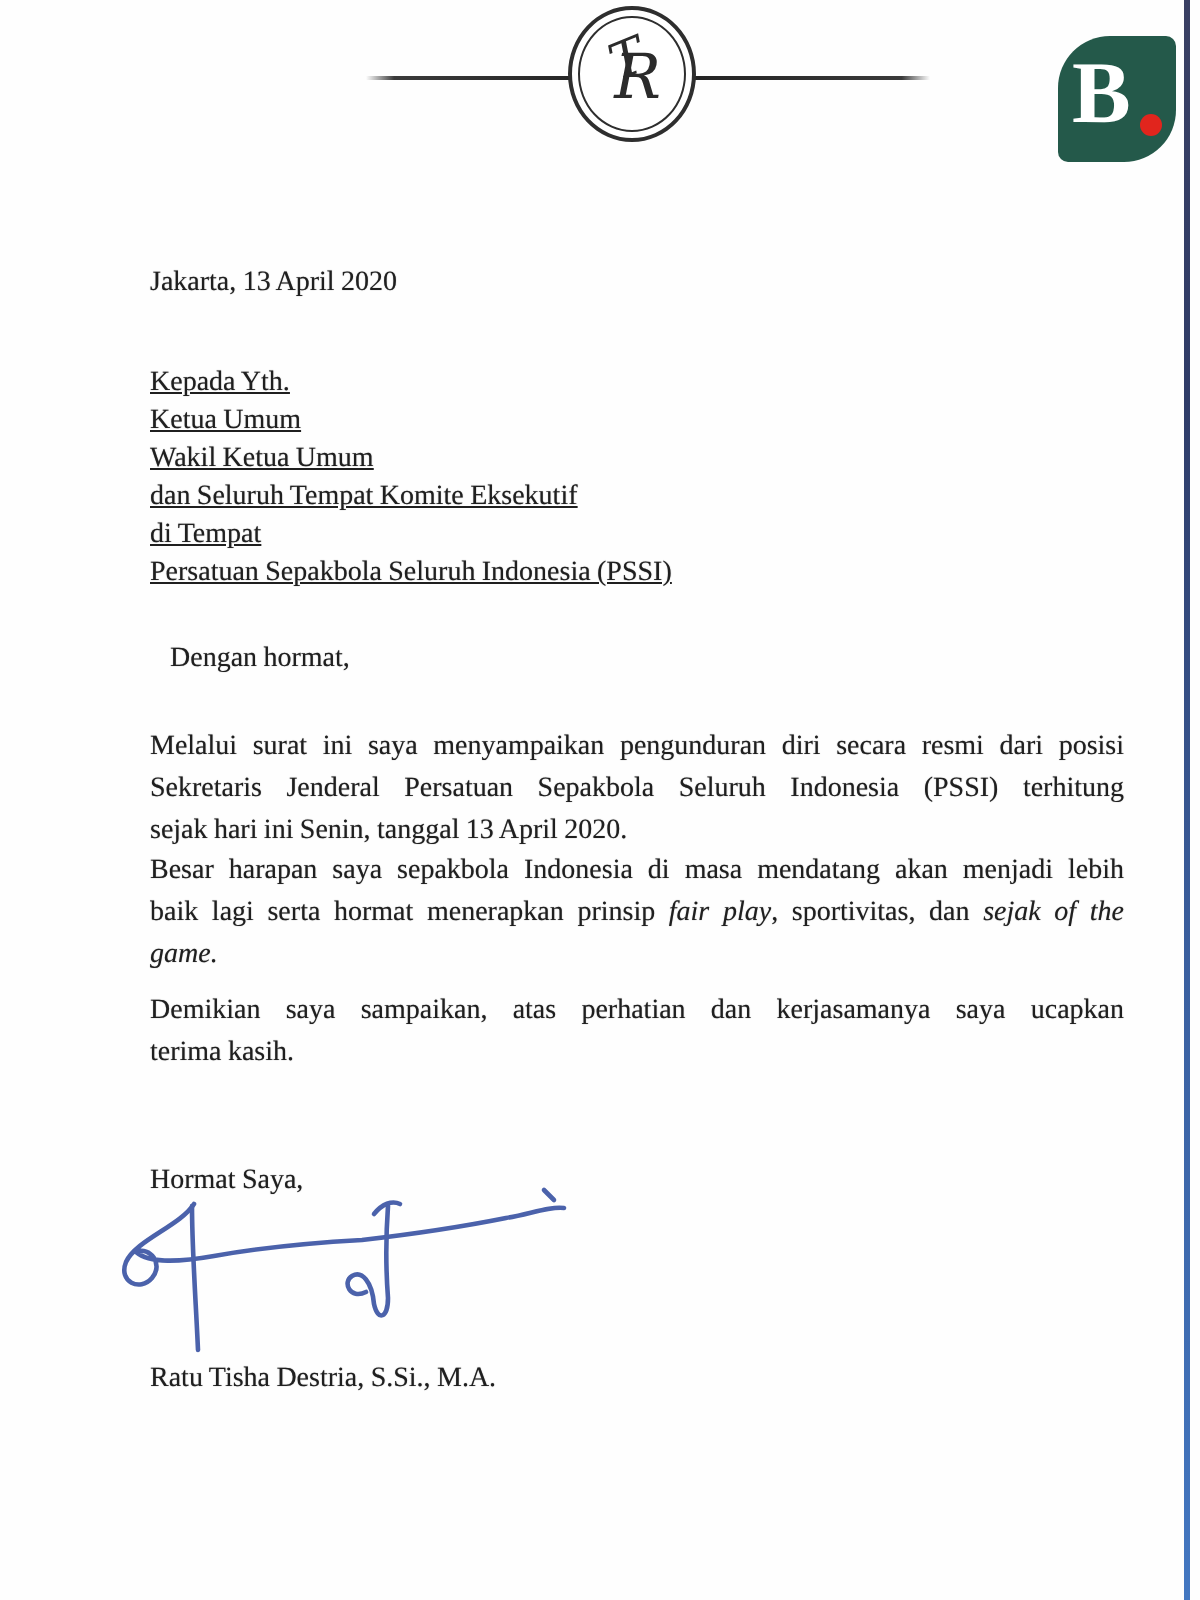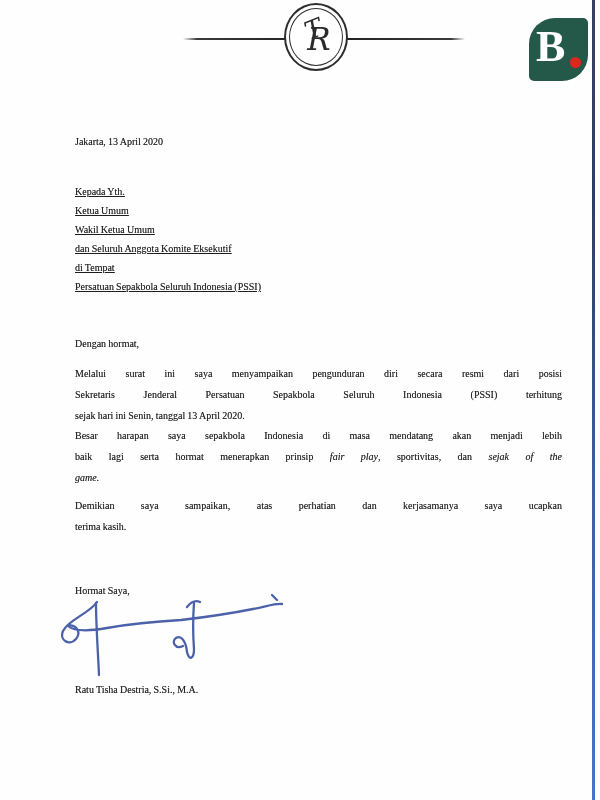--- a/index.html
+++ b/index.html
@@ -43,30 +43,30 @@
     position:absolute;right:7px;bottom:13px;width:11px;height:11px;
     border-radius:50%;background:#e1251d;
   }
   
   .edge-line{
     position:absolute;left:592px;top:0;width:3px;height:800px;
     background:linear-gradient(180deg,#3a4063 0%,#2f3c68 25%,#3a5f9f 60%,#4377c1 100%);
   }
   
   .txt{
-    position:absolute;left:75px;width:487px;font-size:10px;line-height:21px;
+    position:absolute;left:75px;width:487px;font-size:14px;line-height:21px;
     color:#1f1f1f;text-shadow:0 0 0.5px rgba(30,30,30,0.55);
     word-spacing:-0.3px;
   }
   .block19 div{line-height:19px;}
   .jline{text-align:justify;text-align-last:justify;}
   .it{font-style:italic;}
   .date{top:131px;}
   .recipient{top:182px;text-decoration:underline;}
-  .salutation{top:333px;}
+  .salutation{top:319px;margin-left:10px;}
   .para1{top:363px;}
   .para2{top:425px;}
   .para3{top:495px;}
   .closing{top:580px;}
   .name{top:679px;}
   
   .signature{position:absolute;left:55px;top:590px;width:250px;height:90px;z-index:2;}
 </style>
 </head>
 <body>
@@ -87,21 +87,21 @@
   </div>
 
   <div class="edge-line"></div>
 
   <div class="txt date">Jakarta, 13 April 2020</div>
 
   <div class="txt recipient block19">
     <div>Kepada Yth.</div>
     <div>Ketua Umum</div>
     <div>Wakil Ketua Umum</div>
-    <div>dan Seluruh Anggota Komite Eksekutif</div>
+    <div>dan Seluruh Tempat Komite Eksekutif</div>
     <div>di Tempat</div>
     <div>Persatuan Sepakbola Seluruh Indonesia (PSSI)</div>
   </div>
 
   <div class="txt salutation">Dengan hormat,</div>
 
   <div class="txt para1">
     <div class="jline">
       <span>Melalui surat ini saya menyampaikan pengunduran diri secara resmi dari posisi</span>
     </div>

